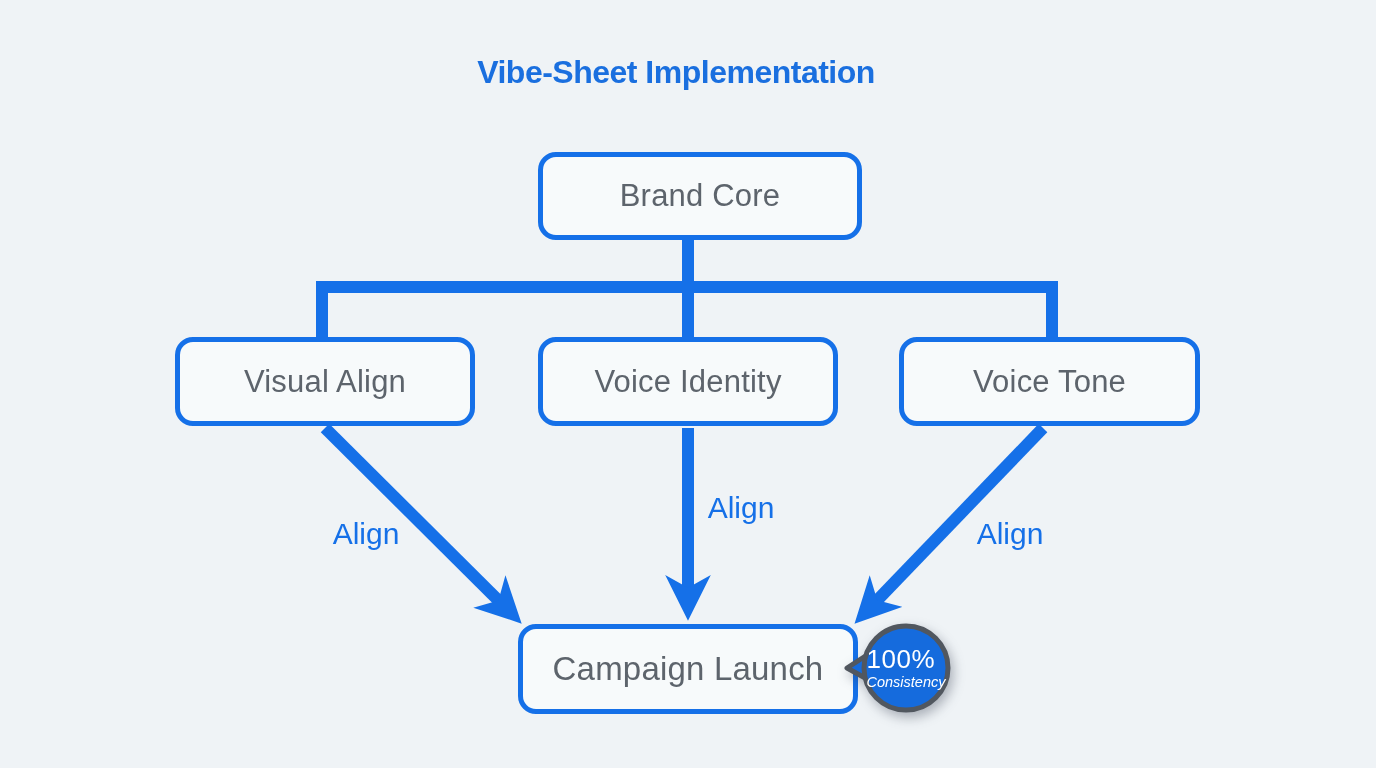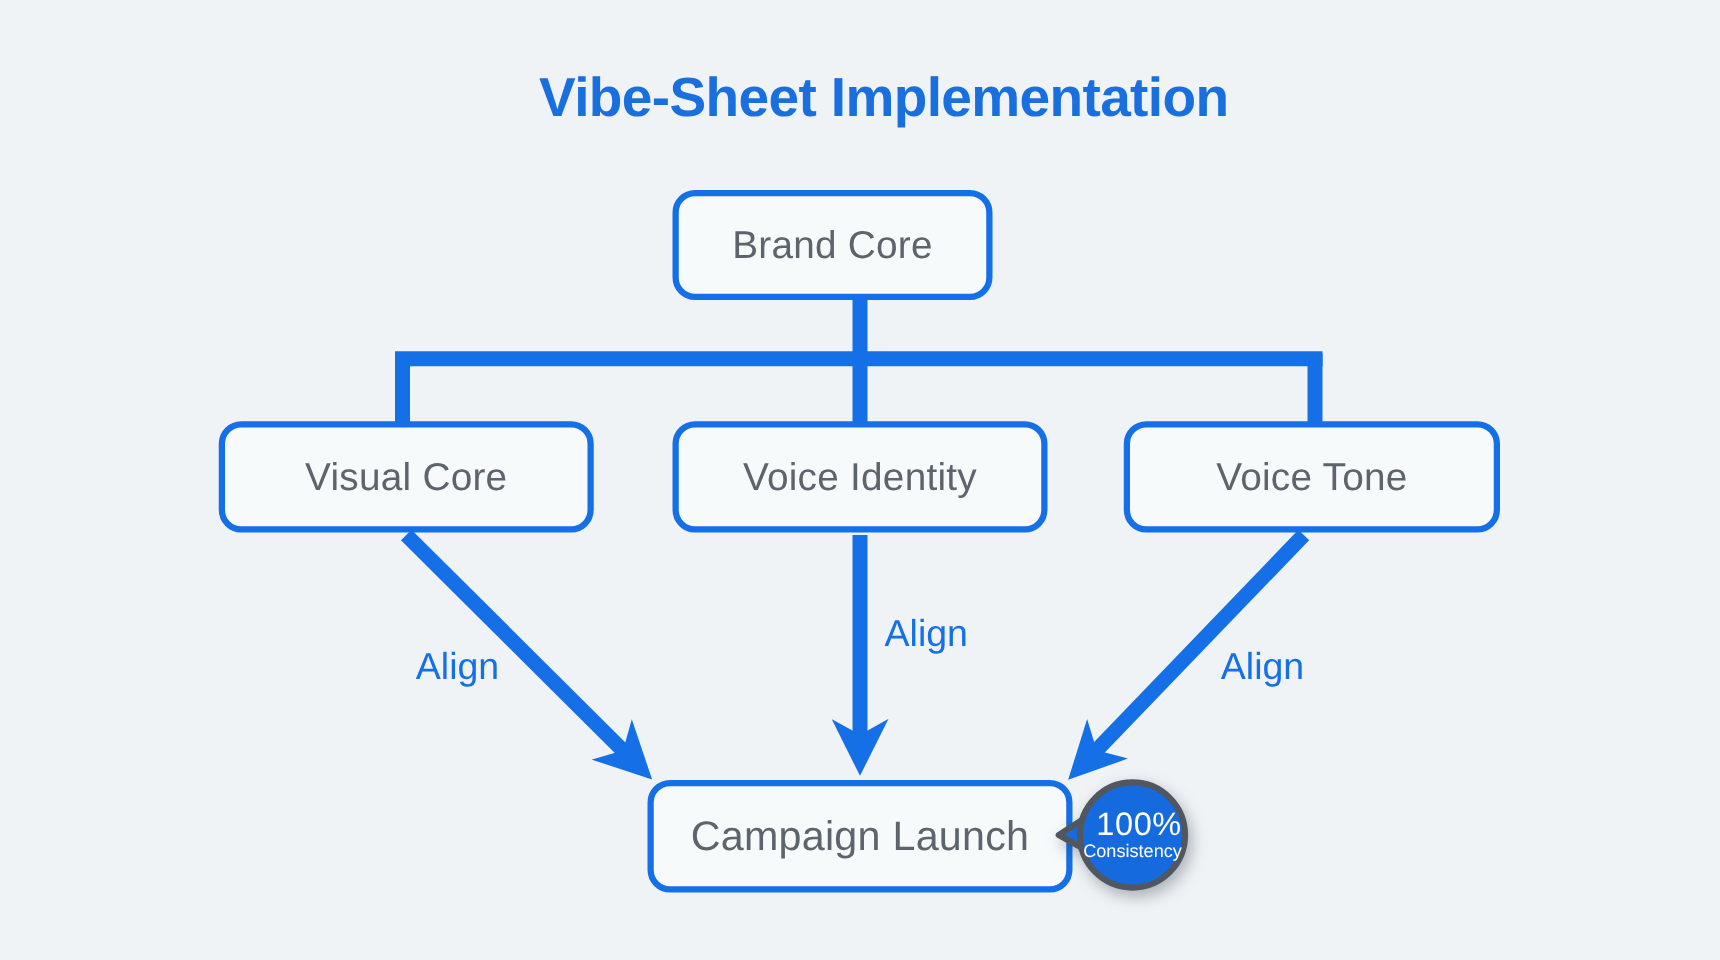--- a/index.html
+++ b/index.html
@@ -14,65 +14,65 @@
   *{margin:0;padding:0;box-sizing:border-box;}
   html,body{width:1376px;height:768px;overflow:hidden;}
   body{
     background:var(--background);
     font-family:"Liberation Sans","DejaVu Sans",sans-serif;
     position:relative;
   }
   .stage{position:absolute;inset:0;width:1376px;height:768px;}
 
   .diagram-title{
-    position:absolute;left:707px;top:54px;transform:translateX(-50%);
-    font-size:44px;font-weight:bold;letter-spacing:-0.5px;
+    position:absolute;left:676px;top:54px;transform:translateX(-50%);
+    font-size:32px;font-weight:bold;letter-spacing:-0.5px;
     color:var(--title-blue);white-space:nowrap;
   }
 
   svg.edge-layer{position:absolute;left:0;top:0;z-index:1;}
   .conn{stroke:var(--accent-blue);stroke-width:12;fill:none;}
   .arrow{stroke:var(--accent-blue);stroke-width:12;fill:none;}
   marker path{fill:var(--accent-blue);}
 
   .node{
     position:absolute;z-index:2;
     background:var(--node-fill);
     border:5px solid var(--accent-blue);
     border-radius:18px;
     display:flex;align-items:center;justify-content:center;
     color:var(--node-text-gray);
     font-size:31px;letter-spacing:0.2px;
     white-space:nowrap;
   }
-  .node-brand-core      {left:538px;top:152px;width:256px;height:88px;}
+  .node-brand-core      {left:538px;top:152px;width:324px;height:88px;}
   .node-visual-style    {left:175px;top:337px;width:300px;height:89px;}
   .node-audio-identity  {left:538px;top:337px;width:300px;height:89px;}
   .node-voice-tone      {left:899px;top:337px;width:301px;height:89px;text-align:center;}
   .node-campaign-launch {left:518px;top:624px;width:340px;height:90px;font-size:33px;}
 
   .edge-label{
     position:absolute;z-index:2;transform:translate(-50%,-50%);
     color:var(--accent-blue);font-size:30px;white-space:nowrap;
   }
   .edge-label-left  {left:366px;top:534px;}
   .edge-label-center{left:741px;top:508px;}
   .edge-label-right {left:1010px;top:534px;}
 
   .badge{
     position:absolute;left:836px;top:598px;width:140px;height:140px;z-index:3;
     filter:drop-shadow(3px 5px 6px rgba(40,50,70,0.35));
   }
   .badge-shape{position:absolute;left:0;top:0;}
   .badge-text{
     position:absolute;left:70px;top:70px;transform:translate(-50%,-50%);
-    z-index:4;text-align:right;color:#ffffff;line-height:1.05;
+    z-index:4;text-align:left;color:#ffffff;line-height:1.05;
   }
   .badge-value{font-size:26px;letter-spacing:0.5px;}
-  .badge-label{font-size:14.5px;margin-top:2px;}
+  .badge-label{font-size:14.5px;margin-top:2px;font-style:italic;}
 </style>
 </head>
 <body>
 
 <div class="stage">
 
   <div class="diagram-title">Vibe-Sheet Implementation</div>
 
   <svg class="edge-layer" width="1376" height="768" viewBox="0 0 1376 768">
     <defs>
@@ -88,21 +88,21 @@
 
     <path class="arrow" marker-end="url(#ah)" d="M325,428 L512,614"></path>
     <path class="arrow" marker-end="url(#ah)" d="M688,428 L688,607"></path>
     <path class="arrow" marker-end="url(#ah)" d="M1043,428 L864,614"></path>
   </svg>
 
   <div class="node node-brand-core">
     <span>Brand Core</span>
   </div>
   <div class="node node-visual-style">
-    <span>Visual Core</span>
+    <span>Visual Align</span>
   </div>
   <div class="node node-audio-identity">
     <span>Voice Identity</span>
   </div>
   <div class="node node-voice-tone">
     <span>Voice Tone</span>
   </div>
   <div class="node node-campaign-launch">
     <span>Campaign Launch</span>
   </div>

